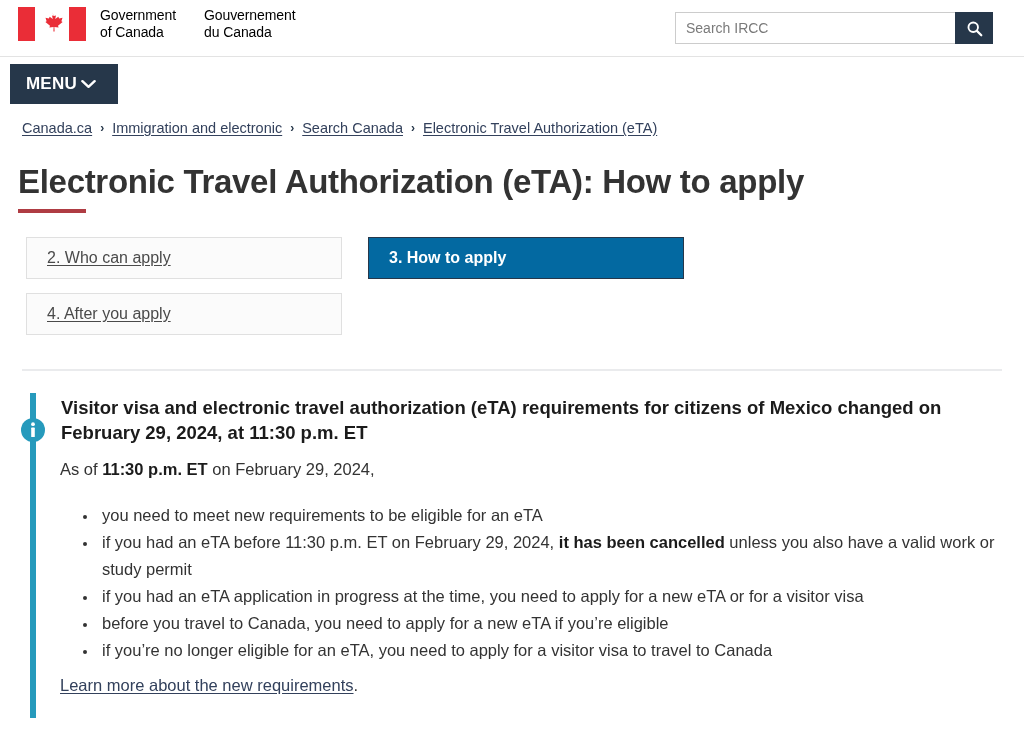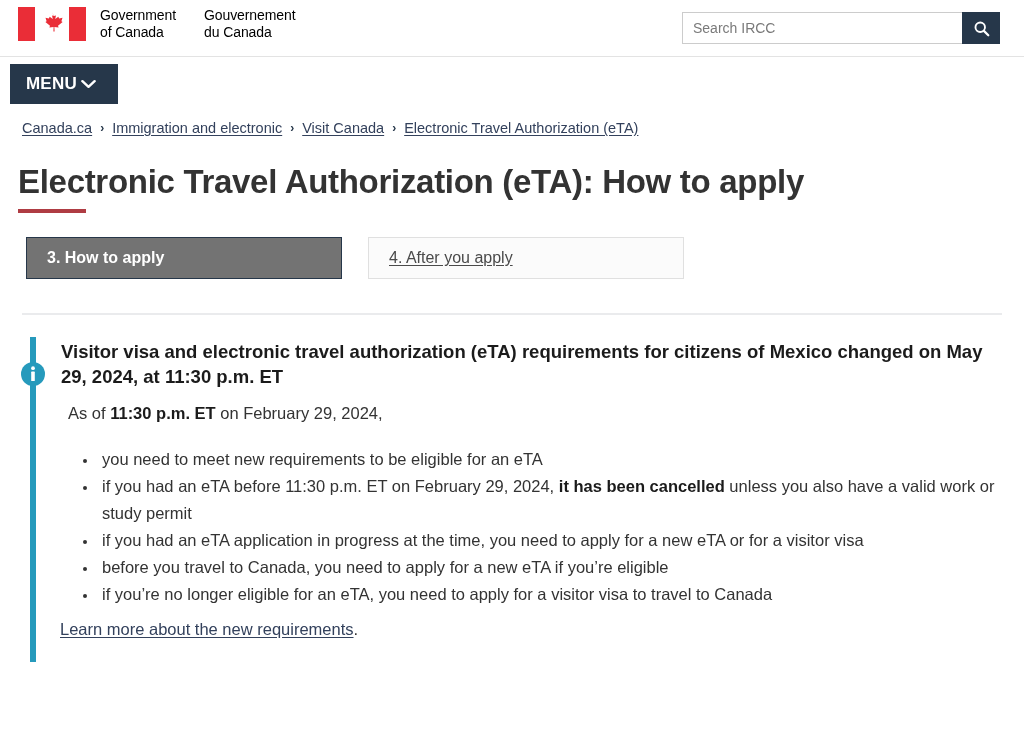--- a/index.html
+++ b/index.html
@@ -33,21 +33,21 @@
     font-size: 14px;
     line-height: 17px;
     color: #000000;
     letter-spacing: -0.1px;
   }
   .wordmark .wm-col { white-space: nowrap; }
   .wordmark .wm-col div:first-child { font-weight: 400; }
 
   .search-wrap {
     position: absolute;
-    right: 24px; top: 12px;
+    right: 31px; top: 12px;
     display: flex;
     height: 20px;
   }
   .search-input {
     width: 280px;
     height: 32px;
     border: 1px solid #cccccc;
     border-right: none;
     padding: 0 10px;
     font-size: 14px;
@@ -149,21 +149,21 @@
     padding: 0 20px;
     font-size: 16px;
     cursor: pointer;
   }
   .step .step-label {
     color: #4a4a4a;
     text-decoration: underline;
     text-underline-offset: 2px;
   }
   .step.active {
-    background: #737373;
+    background: #0369a1;
     border-color: #26374a;
   }
   .step.active .step-label {
     color: #ffffff;
     text-decoration: none;
     font-weight: 700;
   }
 
   
   .divider {
@@ -198,21 +198,21 @@
     max-width: 955px;
     margin: 0 0 0 1px;
     padding-top: 2px;
   }
   .callout-body {
     font-size: 16.5px;
     color: #333333;
     line-height: 26px;
     margin-top: 11px;
   }
-  .callout-body p { margin: 8px; }
+  .callout-body p { margin: 0; }
   .callout-body ul {
     margin: 20px 0 0 0;
     padding-left: 38px;
     list-style: disc;
   }
   .callout-body li {
     margin: 0;
     padding-left: 4px;
     line-height: 27px;
   }
@@ -269,48 +269,51 @@
       <path d="M1.5 2 L8 8 L14.5 2" fill="none" stroke="#ffffff" stroke-width="2.6" stroke-linecap="round" stroke-linejoin="round"></path>
     </svg>
   </button>
 </div>
 
 <nav class="breadcrumb">
   <a href="#">Canada.ca</a>
   <span class="bc-sep">›</span>
   <a href="#">Immigration and electronic</a>
   <span class="bc-sep">›</span>
-  <a href="#">Visit Canada</a>
+  <a href="#">Search Canada</a>
   <span class="bc-sep">›</span>
   <a href="#">Electronic Travel Authorization (eTA)</a>
 </nav>
 
 <h1 class="page-title">Electronic Travel Authorization (eTA): How to apply</h1>
 <div class="title-rule"></div>
 
 <div class="steps">
+  <div class="step">
+    <span class="step-label">2. Who can apply</span>
+  </div>
   <div class="step active">
     <span class="step-label">3. How to apply</span>
   </div>
   <div class="step">
     <span class="step-label">4. After you apply</span>
   </div>
 </div>
 
 <div class="divider"></div>
 
 <section class="callout">
   <div class="callout-bar"></div>
   <svg class="callout-icon" viewBox="0 0 26 26">
     <circle cx="13" cy="13" r="12" fill="#269abc"></circle>
     <circle cx="13" cy="7.2" r="1.9" fill="#ffffff"></circle>
     <rect x="11.2" y="10.6" width="3.6" height="9.4" rx="0.6" fill="#ffffff"></rect>
   </svg>
 
-  <h2 class="callout-title">Visitor visa and electronic travel authorization (eTA) requirements for citizens of Mexico changed on May 29, 2024, at 11:30 p.m. ET</h2>
+  <h2 class="callout-title">Visitor visa and electronic travel authorization (eTA) requirements for citizens of Mexico changed on February 29, 2024, at 11:30 p.m. ET</h2>
 
   <div class="callout-body">
     <p><span>As of </span><b>11:30 p.m. ET</b><span> on February 29, 2024,</span></p>
 
     <ul>
       <li>you need to meet new requirements to be eligible for an eTA</li>
       <li><span>if you had an eTA before 11:30 p.m. ET on February 29, 2024, </span><b>it has been cancelled</b><span> unless you also have a valid work or study permit</span></li>
       <li>if you had an eTA application in progress at the time, you need to apply for a new eTA or for a visitor visa</li>
       <li>before you travel to Canada, you need to apply for a new eTA if you’re eligible</li>
       <li>if you’re no longer eligible for an eTA, you need to apply for a visitor visa to travel to Canada</li>

